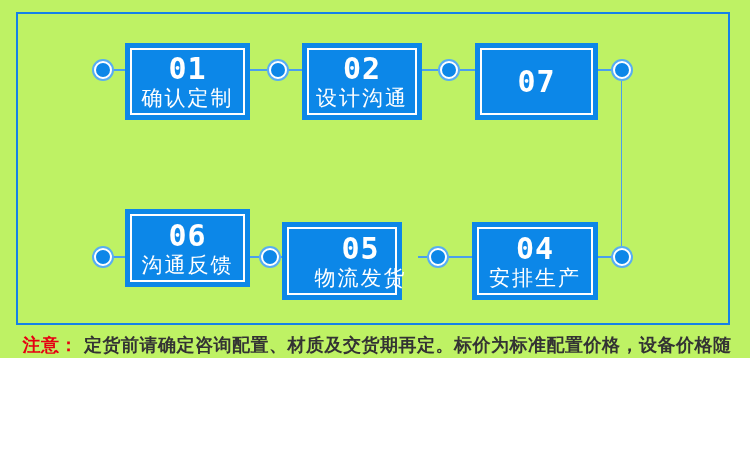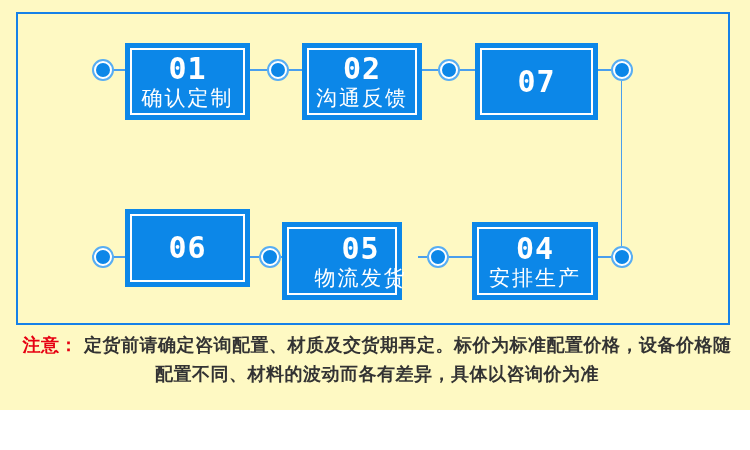--- a/index.html
+++ b/index.html
@@ -1,20 +1,20 @@
 <!DOCTYPE html>
 <html><head>
 <meta charset="utf-8">
 <style>
   * { margin:0; padding:0; box-sizing:border-box; }
   html,body { background:#ffffff; }
   .page {
     position:relative;
-    width:750px; height:410px;
-    background:#fef9c3;
+    width:750px; height:358px;
+    background:#bef264;
     overflow:hidden;
     font-family:"Liberation Sans", sans-serif;
   }
   
   .panel {
     position:absolute;
     left:16px; top:12px;
     width:714px; height:313px;
     border:2px solid #1581e8;
     background:transparent;
@@ -116,41 +116,42 @@
     <div class="step-number">01</div>
     <div class="step-label">确认定制</div>
   </div>
 
   <div class="hline" style="left:250px; top:69px; width:17px;"></div>
   <div class="node" style="left:267px; top:59px;"></div>
   <div class="hline" style="left:288px; top:69px; width:14px;"></div>
 
   <div class="step-box" style="left:302px; top:43px; width:120px;">
     <div class="step-number">02</div>
-    <div class="step-label">沟通反馈</div>
+    <div class="step-label">设计沟通</div>
   </div>
 
   <div class="hline" style="left:422px; top:69px; width:16px;"></div>
   <div class="node" style="left:438px; top:59px;"></div>
   <div class="hline" style="left:459px; top:69px; width:16px;"></div>
 
   <div class="step-box" style="left:475px; top:43px; width:123px;">
     <div class="step-number">07</div>
   </div>
 
   <div class="hline" style="left:598px; top:69px; width:13px;"></div>
   <div class="node" style="left:611px; top:59px;"></div>
 
   <div class="vline" style="left:621px; top:81px; height:165px;"></div>
 
   <div class="node" style="left:92px; top:246px;"></div>
   <div class="hline" style="left:113px; top:256px; width:12px;"></div>
 
   <div class="step-box" style="left:125px; top:209px; width:125px; height:78px;">
     <div class="step-number">06</div>
+    <div class="step-label">沟通反馈</div>
   </div>
 
   <div class="hline" style="left:250px; top:256px; width:9px;"></div>
   <div class="node" style="left:259px; top:246px;"></div>
   <div class="hline" style="left:281px; top:256px; width:17px;"></div>
 
   <div class="step-box" style="left:282px; top:222px; width:120px; height:78px;padding-left:37px;">
     <div class="step-number">05</div>
     <div class="step-label">物流发货</div>
   </div>

